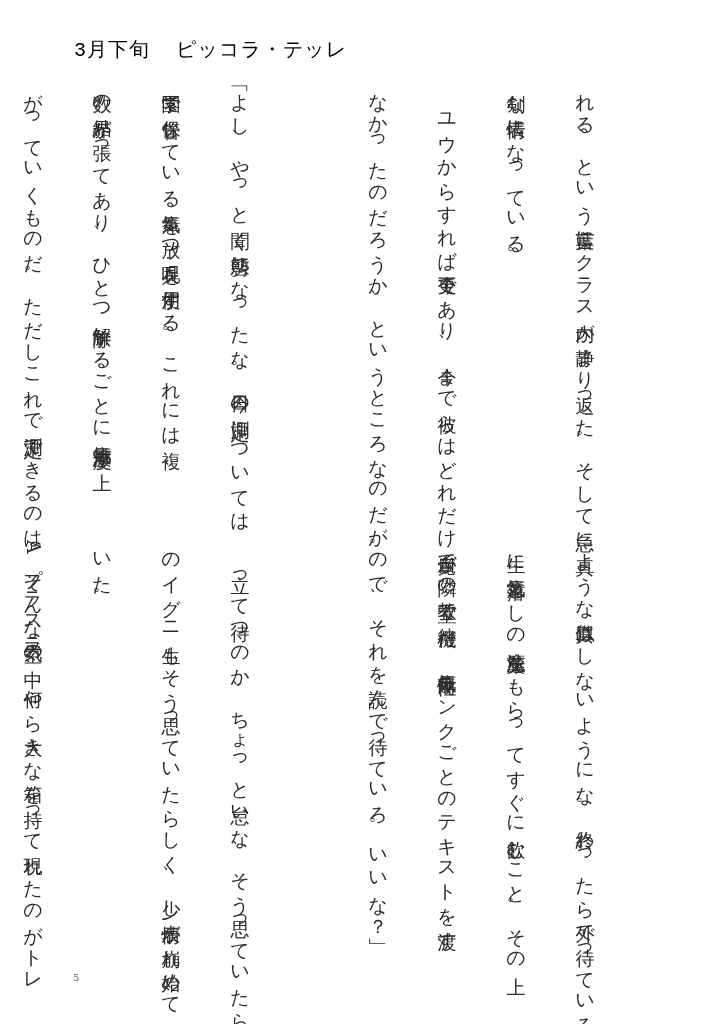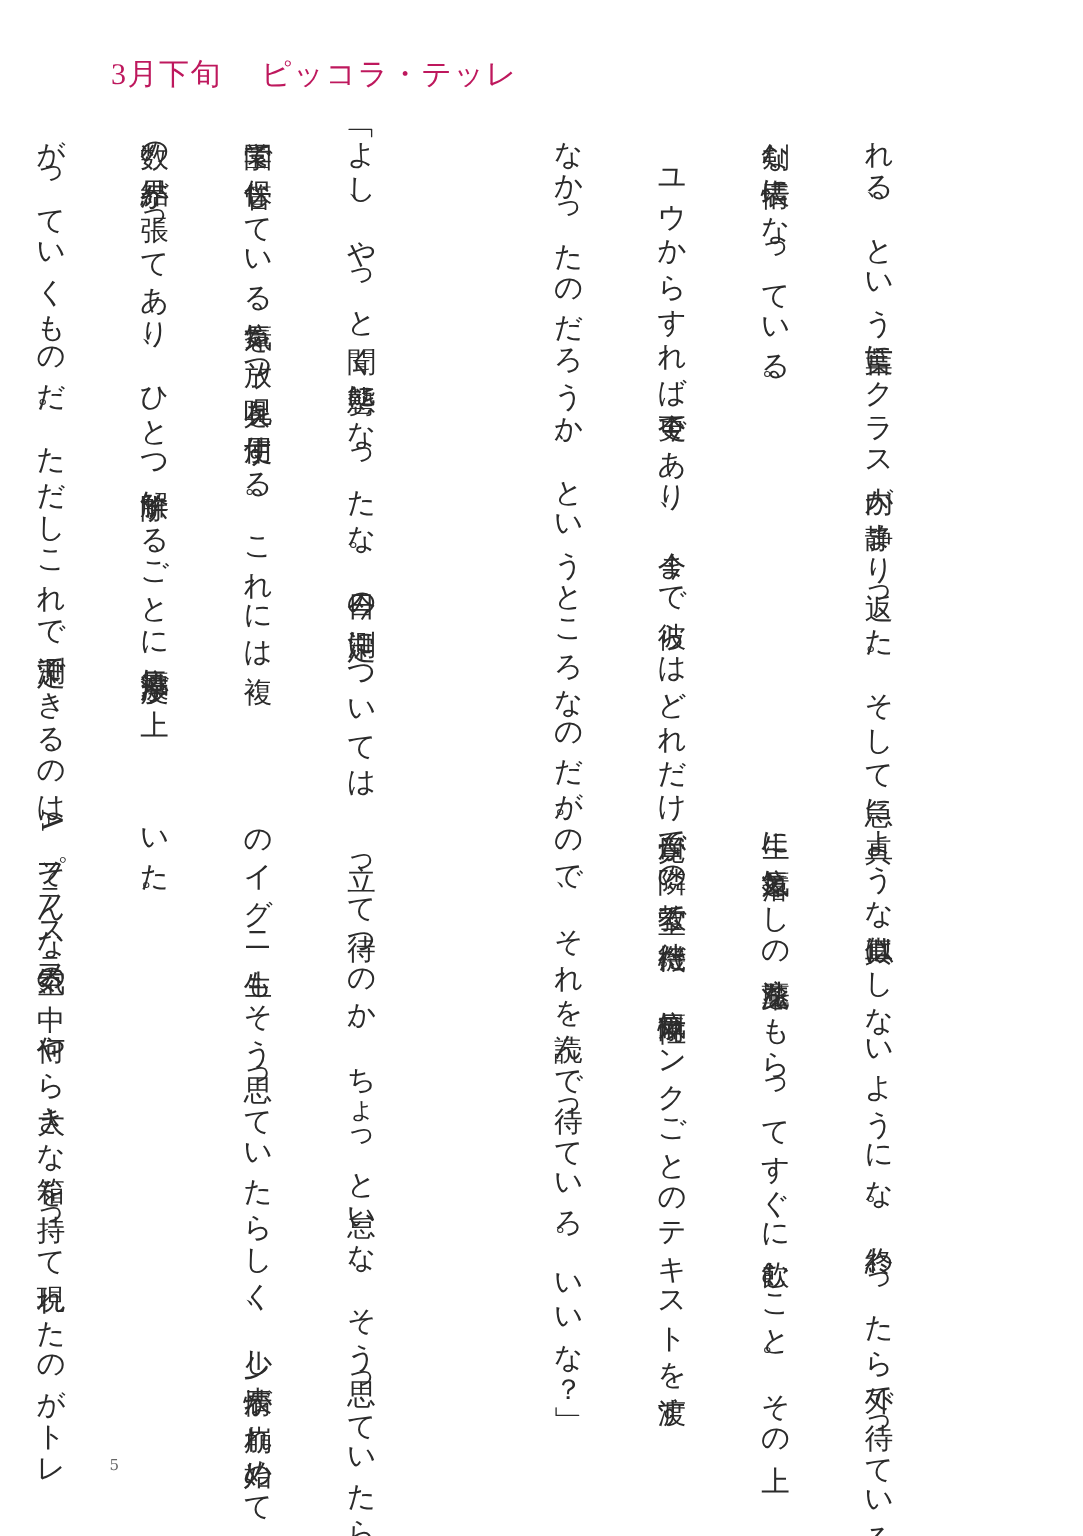--- a/index.html
+++ b/index.html
@@ -12,24 +12,24 @@
       height: 1024px;
       position: relative;
       overflow: hidden;
       color: #2a2a2a;
       font-family: "DejaVu Serif", "Liberation Serif", serif;
     }
     .chapter-header {
       position: absolute;
       left: 74px;
       top: 36px;
-      font-family: Liberation Serif, serif;
+      font-family: Liberation Mono, monospace;
       font-size: 20px;
       letter-spacing: 1px;
-      color: #be185d;
+      color: #000000;
       white-space: nowrap;
     }
     .chapter-header .gap { display: inline-block; width: 26px; }
     .text-block {
       position: absolute;
       writing-mode: vertical-rl;
       -webkit-writing-mode: vertical-rl;
       font-size: 19px;
       line-height: 23px;
       letter-spacing: 1.3px;

